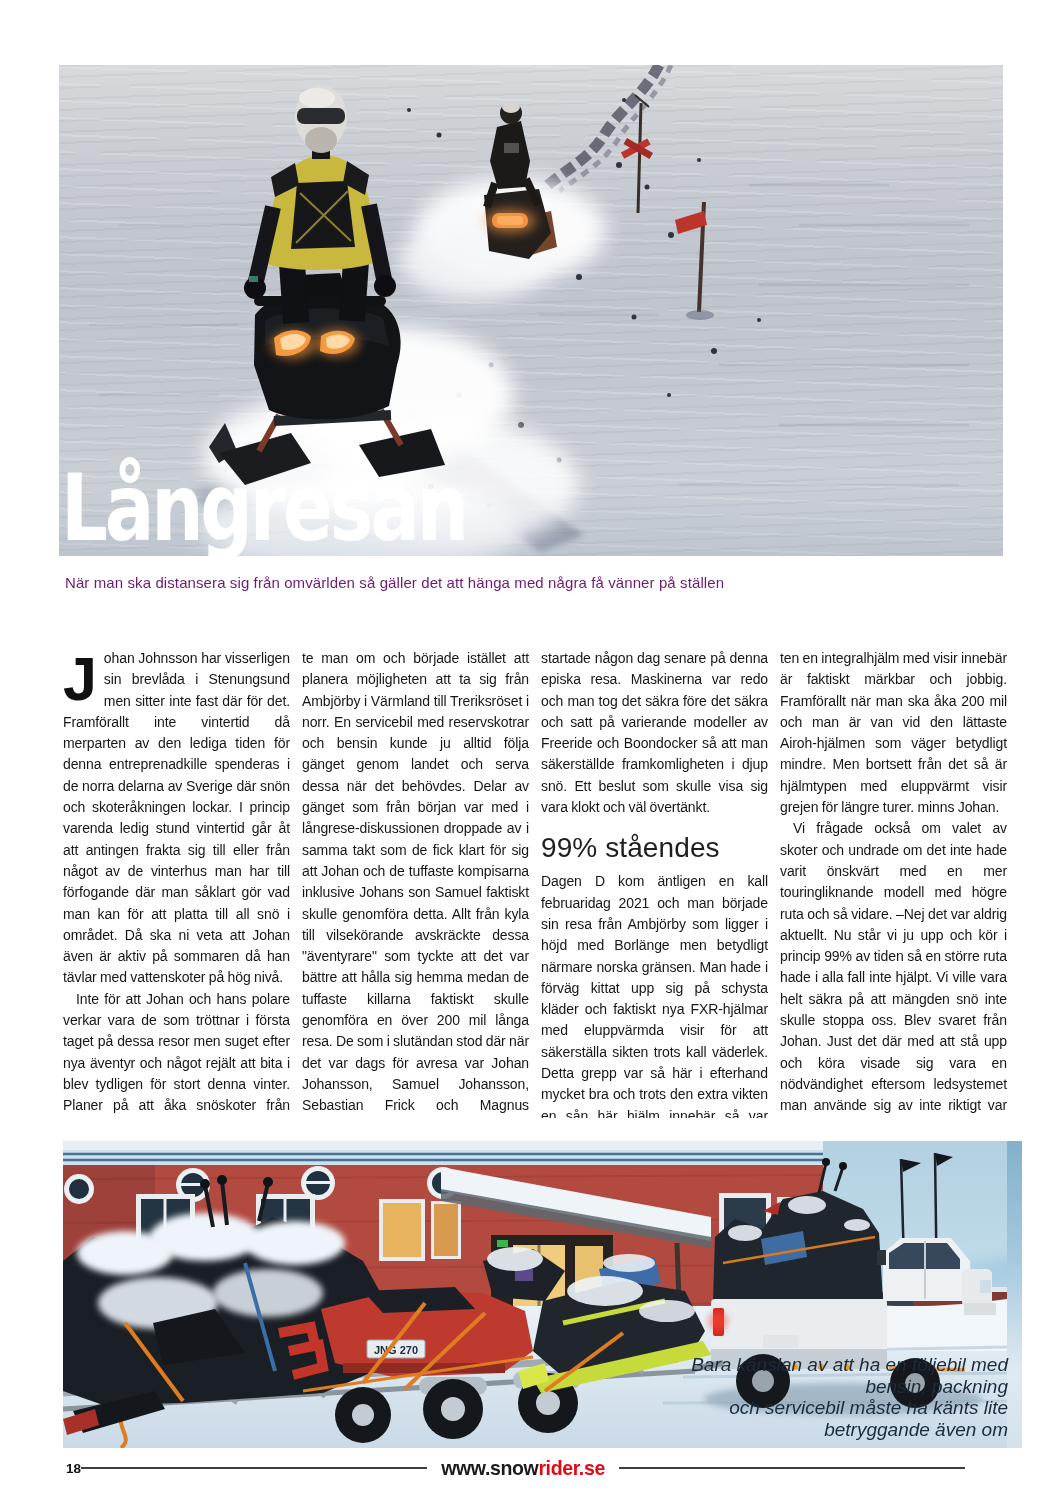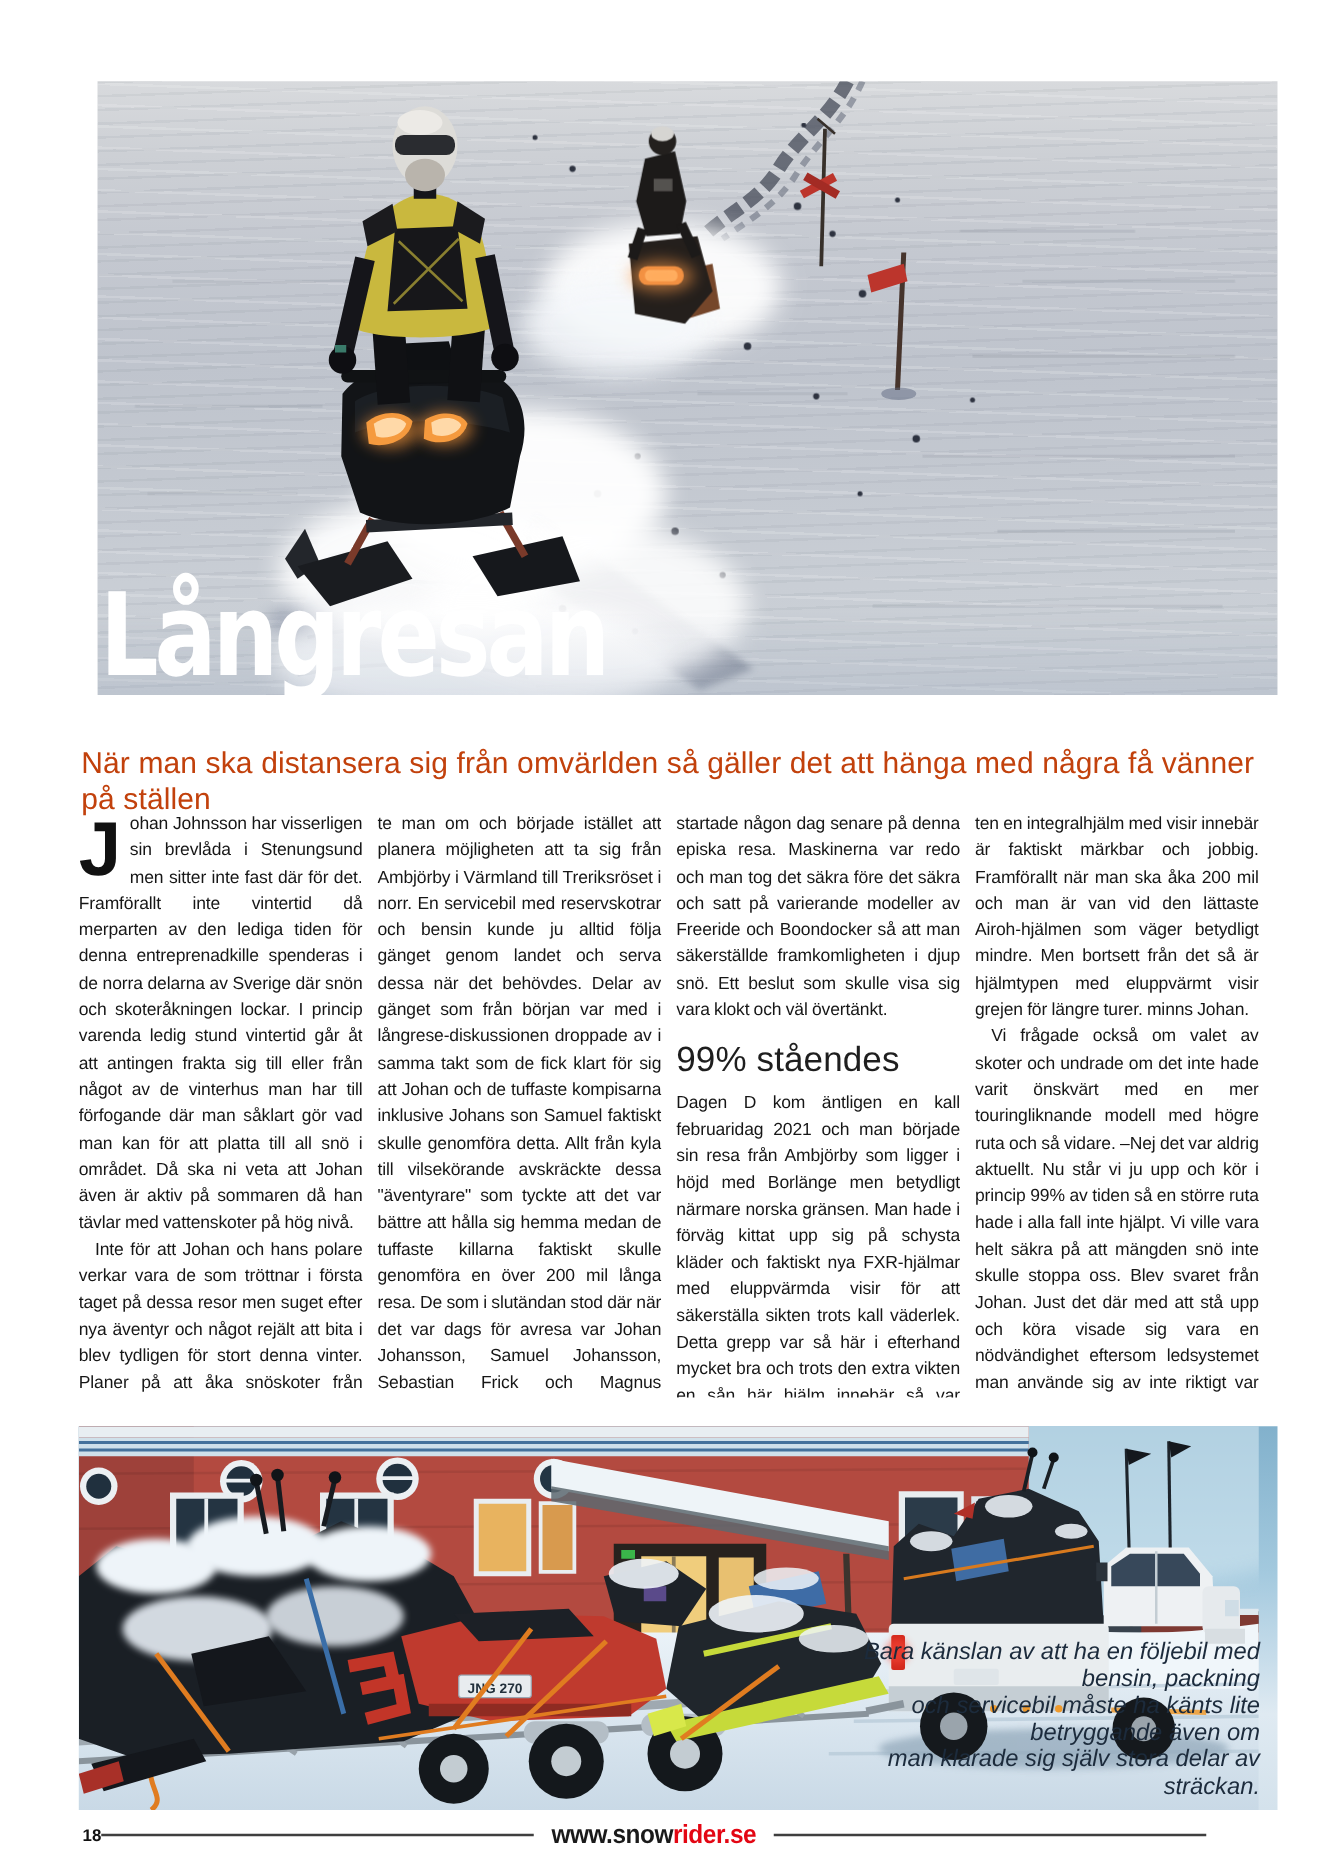--- a/index.html
+++ b/index.html
@@ -1,33 +1,33 @@
 <!DOCTYPE html>
 <html><head>
 <meta charset="utf-8">
 <style>
   html,body{margin:0;padding:0;background:#ffffff;}
   .page{position:relative;width:1061px;height:1500px;background:#fff;overflow:hidden;
         font-family:"Liberation Sans",sans-serif;color:#1a1a1a;}
 
   
-  .hero{position:absolute;left:78px;top:65px;width:944px;height:491px;overflow:hidden;
+  .hero{position:absolute;left:59px;top:65px;width:944px;height:491px;overflow:hidden;
         background:linear-gradient(180deg,#d8dadd 0%,#cdd0d5 12%,#c4c8d0 28%,#bfc4cd 46%,#c3c8d0 64%,#c9ced5 82%,#ccd1d7 100%);text-decoration:underline;}
   .hero .streaks{position:absolute;inset:0;opacity:.55;
         background-image:
           repeating-linear-gradient(178deg, rgba(70,78,95,.10) 0 2px, transparent 2px 11px),
           repeating-linear-gradient(182deg, rgba(255,255,255,.30) 0 2px, transparent 2px 17px);}
   .hero svg{position:absolute;inset:0;}
   .hero-title{position:absolute;left:2px;bottom:4px;margin:0;color:#ffffff;
         font-family:"DejaVu Sans",sans-serif;font-weight:800;font-size:92px;line-height:.95;
         letter-spacing:-4px;transform:scaleX(.80);transform-origin:left bottom;white-space:nowrap;}
 
   
-  .lead{position:absolute;left:65px;top:597px;width:950px;color:#c2410c;
-        font-size:24px;line-height:28.5px;letter-spacing:.1px;}
+  .lead{position:absolute;left:65px;top:569px;width:950px;color:#701a75;
+        font-size:15px;line-height:28.5px;letter-spacing:.1px;}
 
   
   .columns{position:absolute;left:63px;top:648px;width:944px;height:470px;
         display:flex;gap:12px;}
   .col{flex:1 1 0;overflow:hidden;height:470px;}
   .body-p{margin:0;font-size:14px;line-height:21.3px;letter-spacing:-.1px;word-spacing:-.4px;
         text-align:justify;color:#161616;}
   .body-p.indent{text-indent:13px;}
   .dropcap{float:left;font-weight:700;font-size:61px;line-height:50px;padding:6px 7px 0 0;color:#111;}
   .subhead{margin:14px 0 7px 0;font-size:28px;font-weight:400;letter-spacing:.1px;color:#1e1e1e;}
@@ -440,21 +440,20 @@
           <g>
             <polygon points="10,270 92,250 102,268 20,292" fill="#14171c"></polygon>
             <polygon points="0,278 32,268 36,284 4,294" fill="#a83028"></polygon>
           </g>
         </g>
       </g>
     </svg>
     <div class="caption">
       <div>Bara känslan av att ha en följebil med bensin, packning</div>
       <div>och servicebil måste ha känts lite betryggande även om</div>
-      <div>man klarade sig själv stora delar av sträckan.</div>
     </div>
   </div>
 
   <div class="footer">
     <span class="pageno">18</span>
     <div class="rule"></div>
     <span class="logo"><span class="black">www.snow</span><span class="red">rider.se</span></span>
     <div class="rule"></div>
   </div>
 

